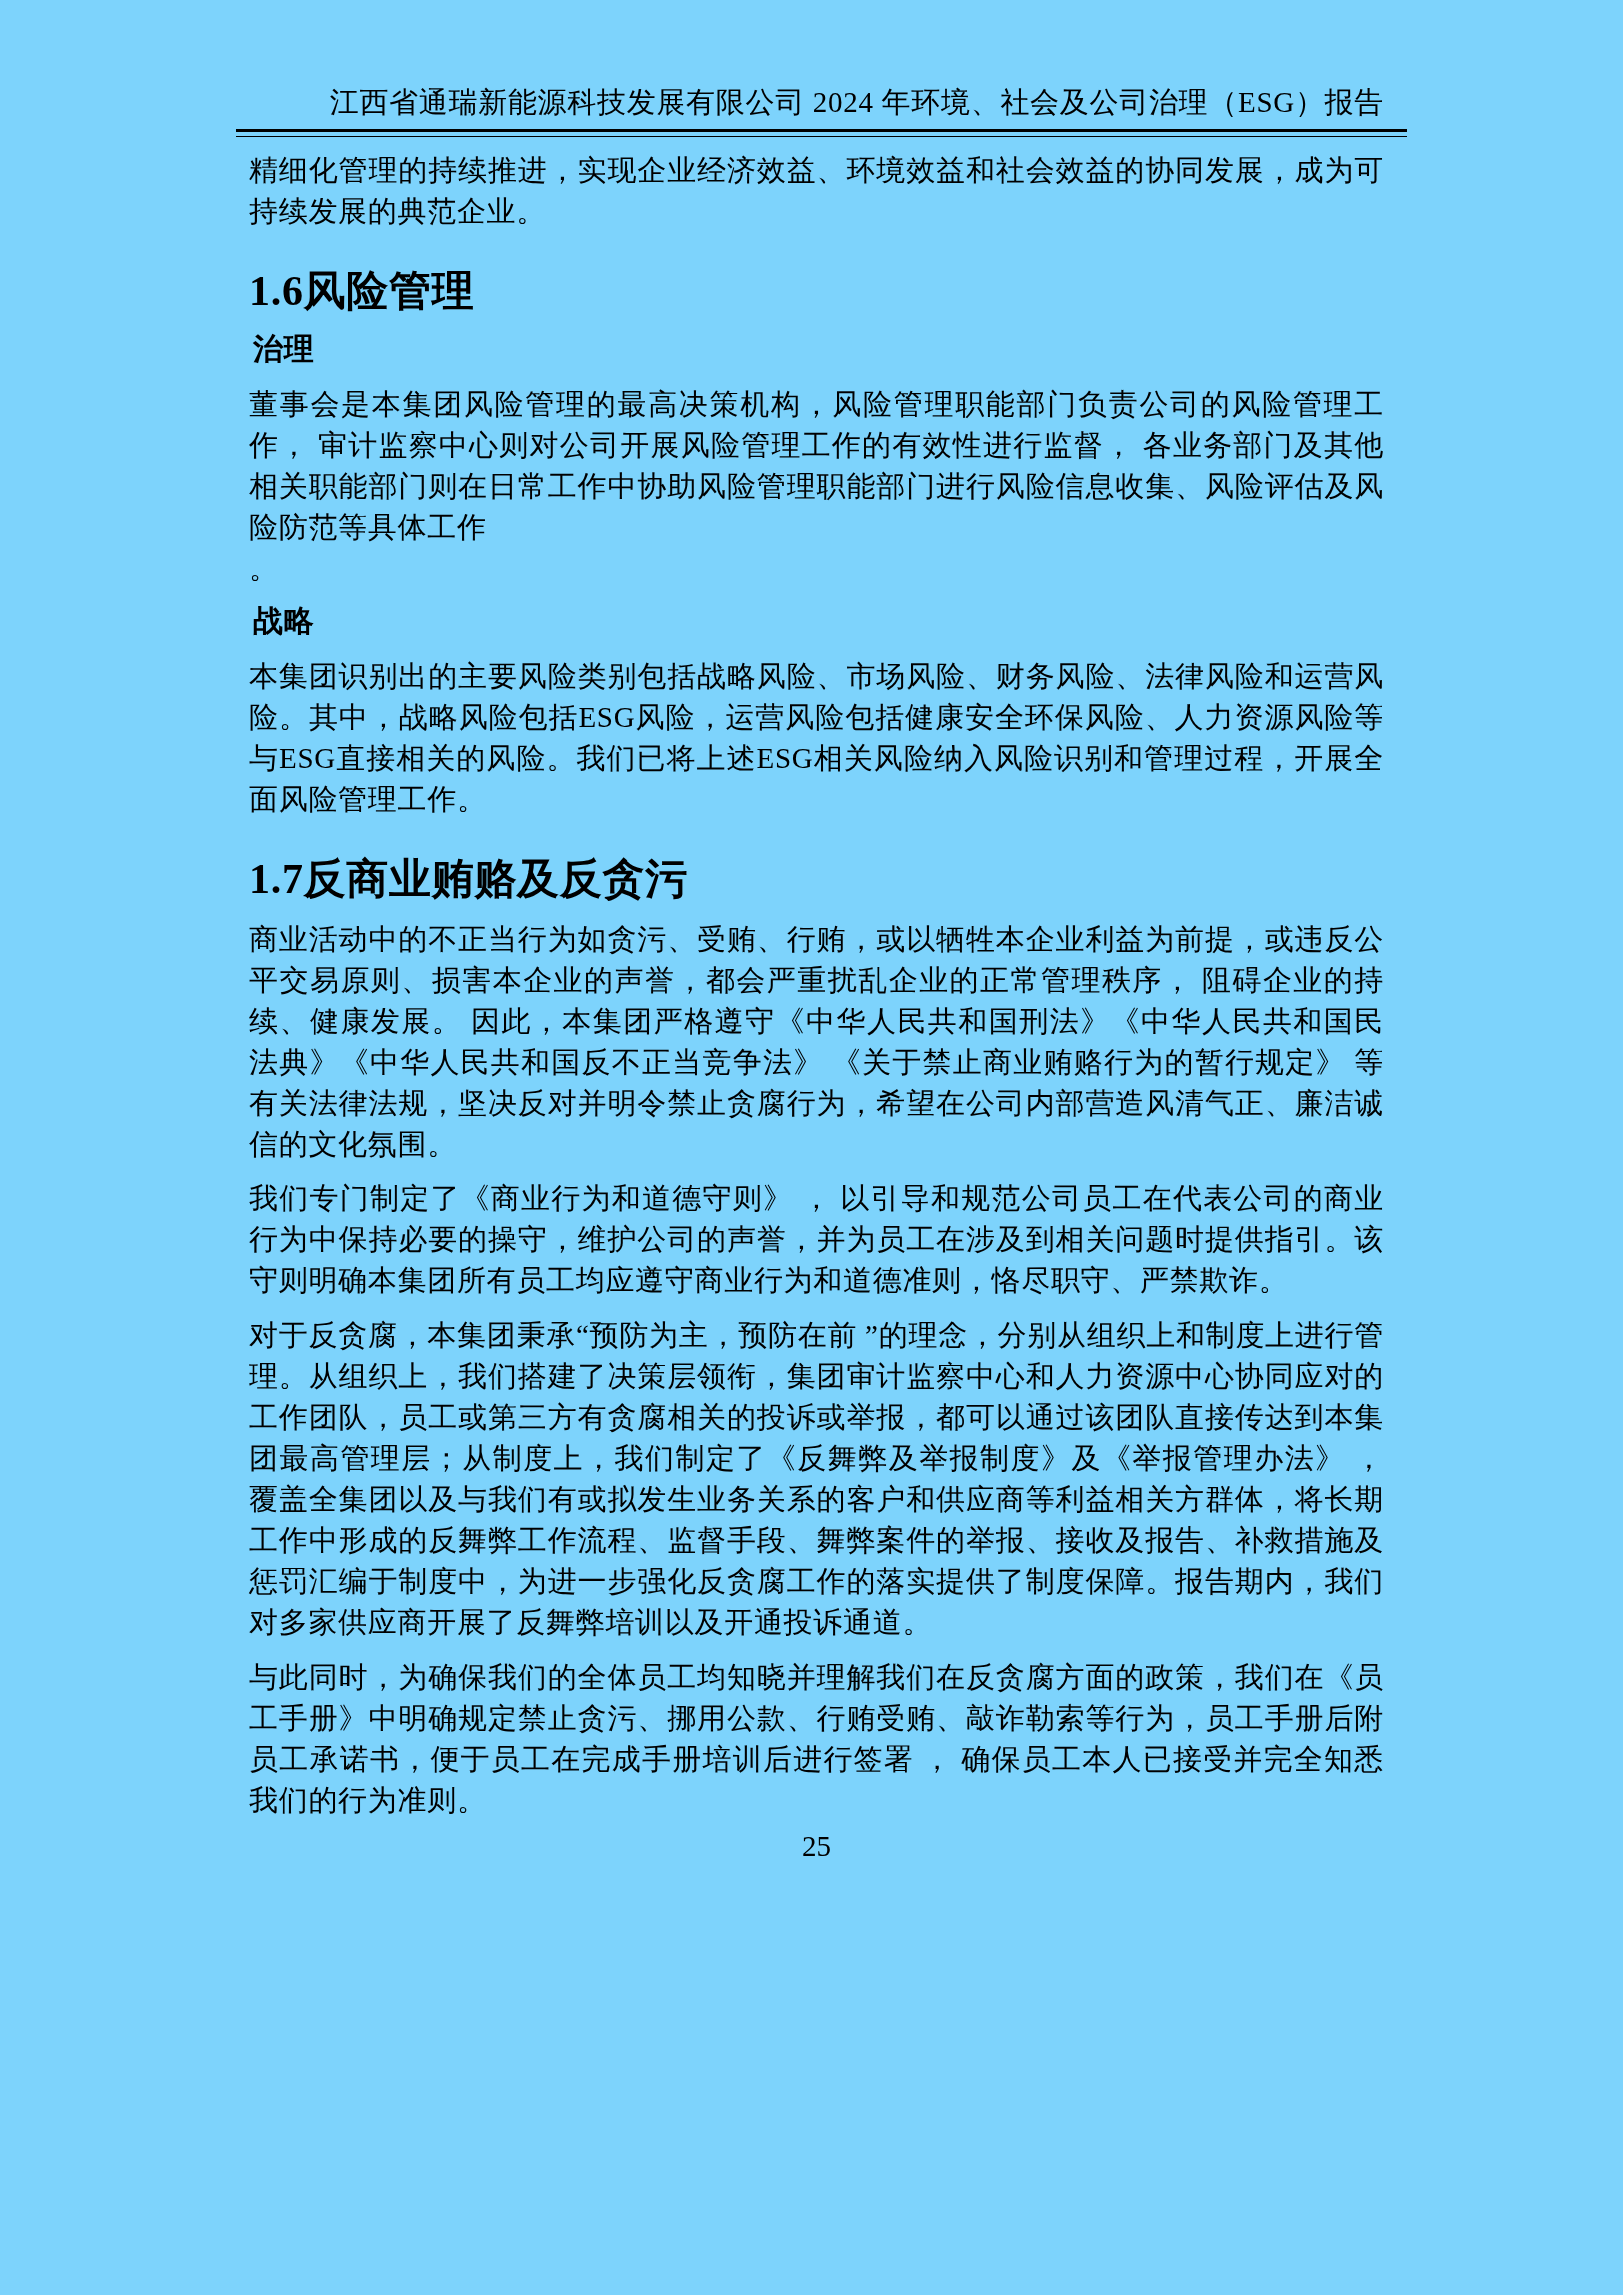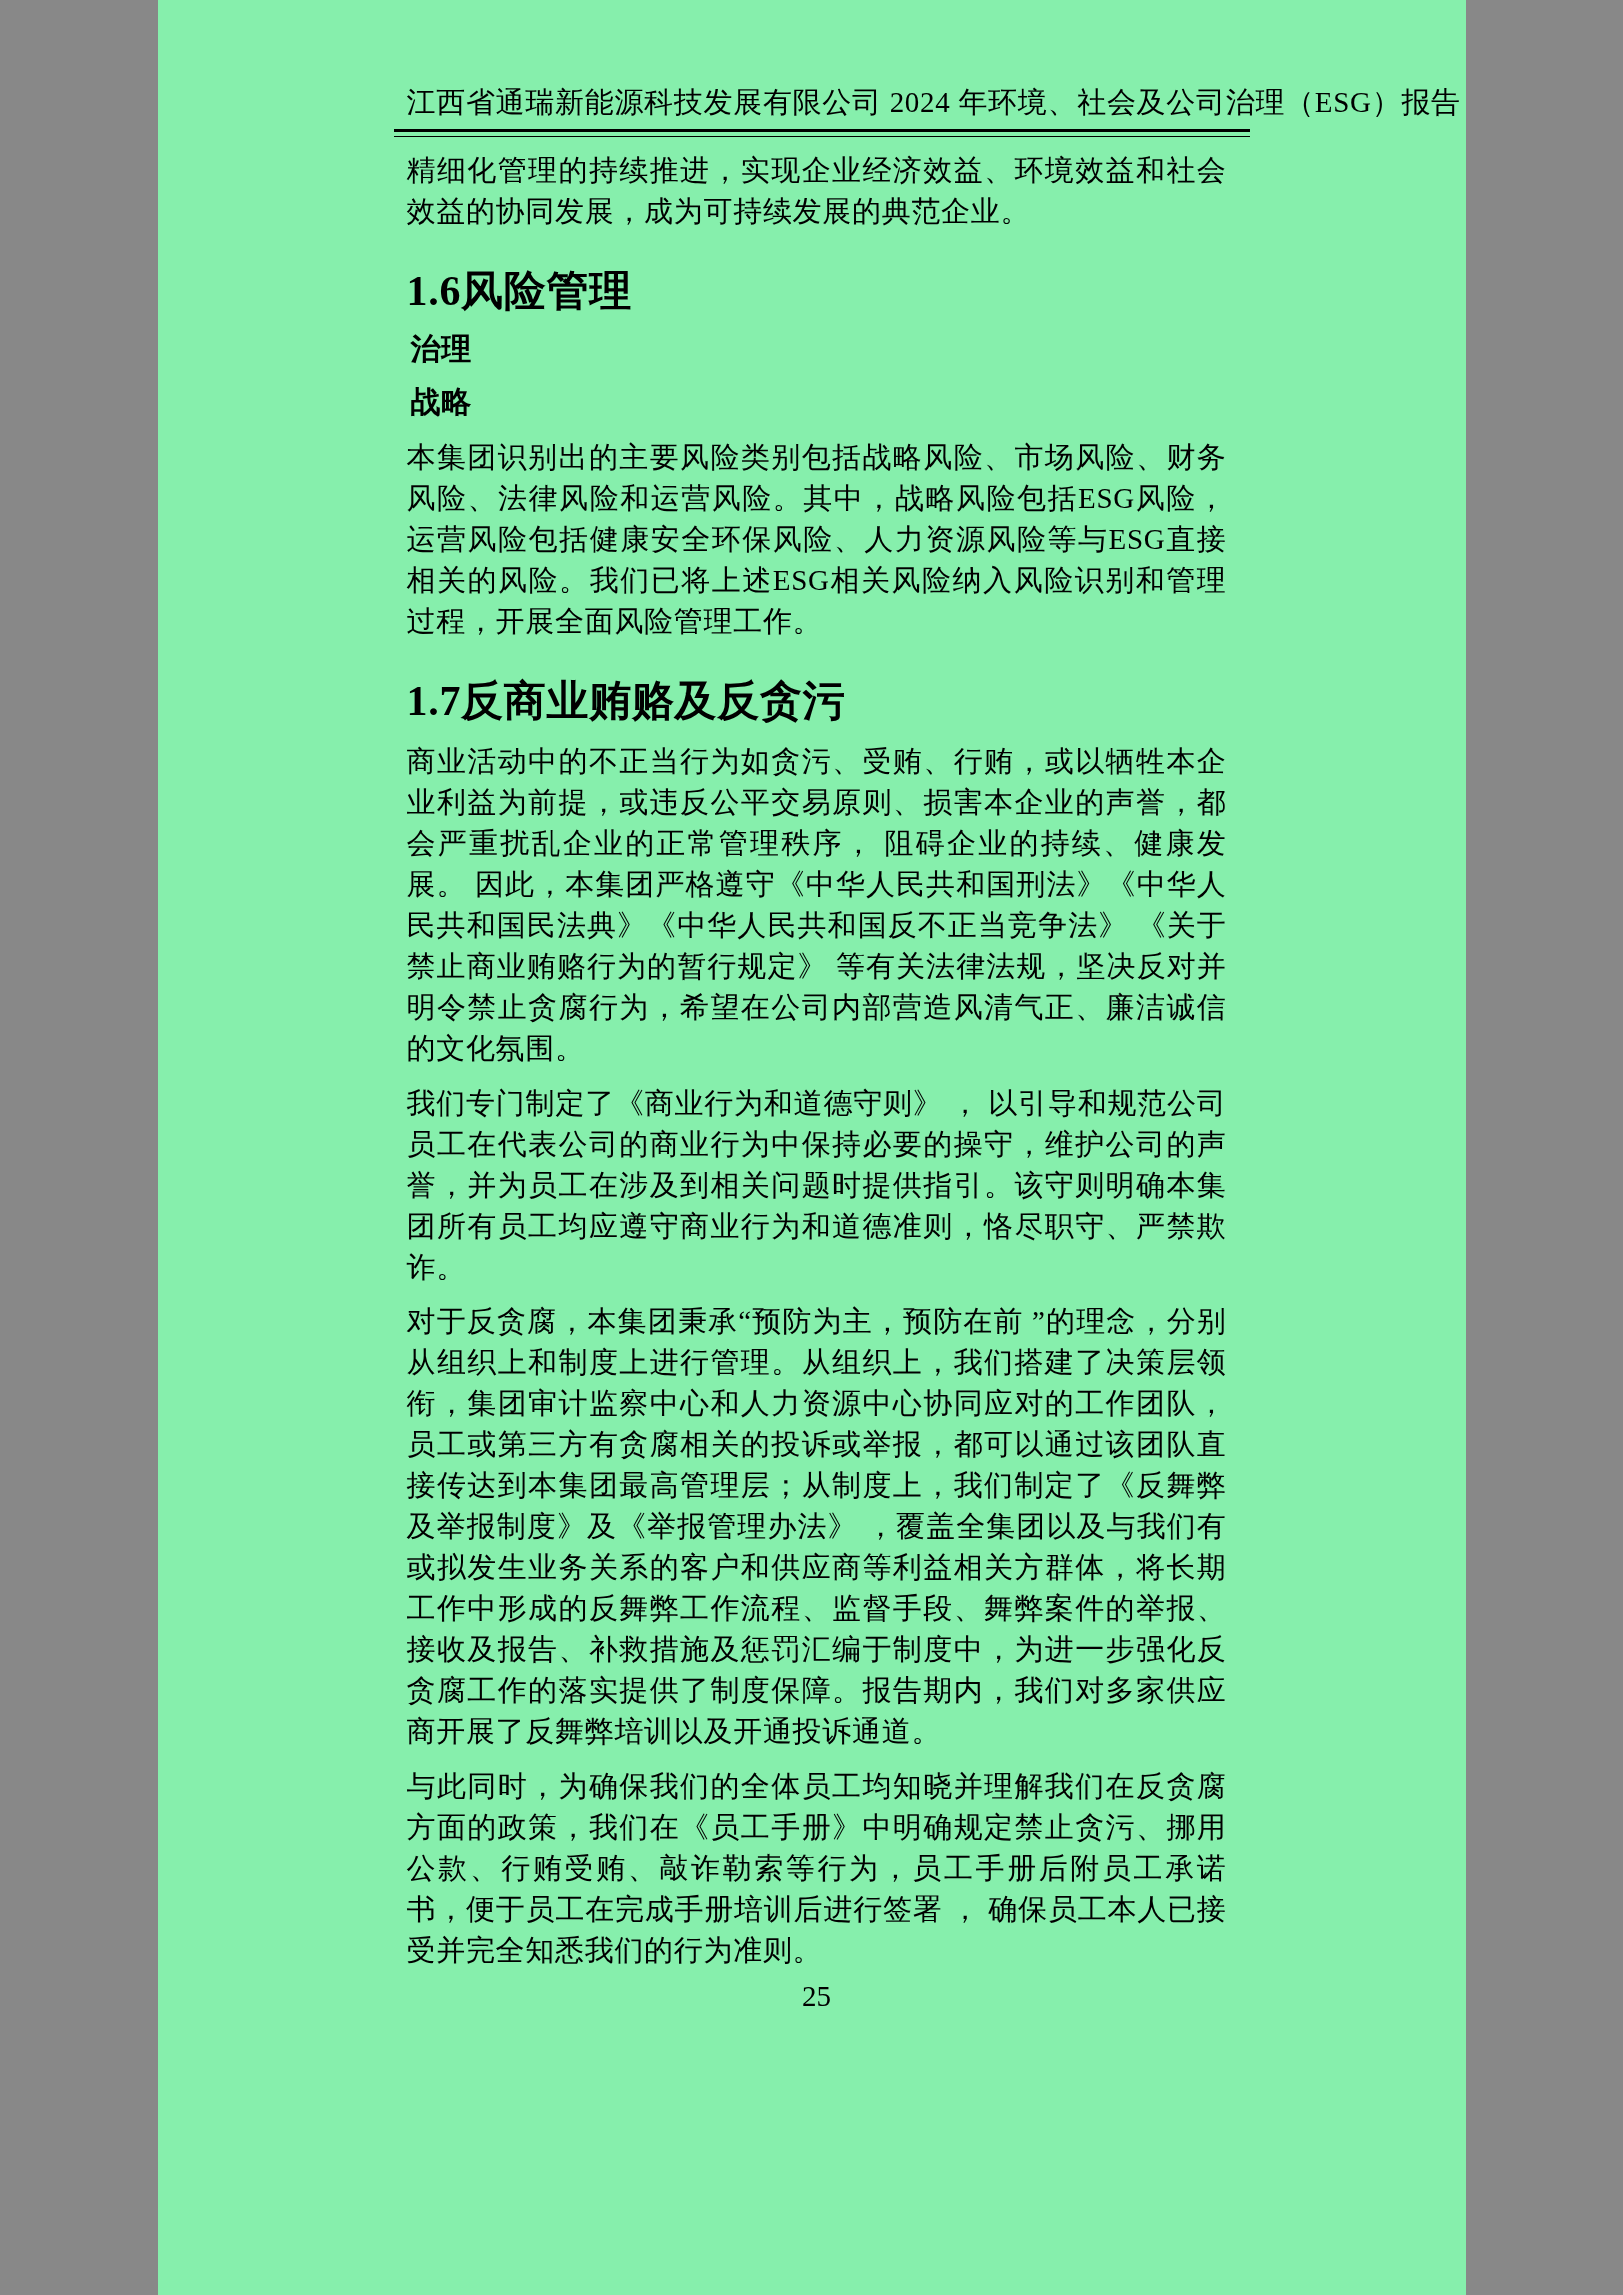--- a/index.html
+++ b/index.html
@@ -2,24 +2,24 @@
 <html style="font-size:10.5px"><head>
 <meta charset="utf-8">
 <style>
   html, body {
     margin: 0;
     padding: 0;
     background: #888;
   }
   .page {
     position: relative;
-    width: 1308px;
+    width: 1623px;
     height: 2295px;
     margin: 0 auto;
-    background: #86efac;
+    background: #7dd3fc;
     box-sizing: border-box;
     padding: 84px 239px 0 249px;
     font-family: "Liberation Serif", "DejaVu Serif", serif;
     color: #000000;
     overflow: hidden;
   }
   .page-header {
     text-align: right;
     font-size: 29px;
     line-height: 37px;
@@ -75,20 +75,22 @@
   <div class="page-header">江西省通瑞新能源科技发展有限公司 2024 年环境、社会及公司治理（ESG）报告</div>
 
   <div class="header-rule"></div>
 
   <p class="para intro-para">精细化管理的持续推进，实现企业经济效益、环境效益和社会效益的协同发展，成为可持续发展的典范企业。</p>
 
   <section>
     <h2 class="sec-heading">1.6风险管理</h2>
 
     <h3 class="sub-heading">治理</h3>
+    <p class="para">董事会是本集团风险管理的最高决策机构，风险管理职能部门负责公司的风险管理工作， 审计监察中心则对公司开展风险管理工作的有效性进行监督， 各业务部门及其他相关职能部门则在日常工作中协助风险管理职能部门进行风险信息收集、风险评估及风险防范等具体工作
+。</p>
 
     <h3 class="sub-heading">战略</h3>
 
     <p class="para">本集团识别出的主要风险类别包括战略风险、市场风险、财务风险、法律风险和运营风险。其中，战略风险包括ESG风险，运营风险包括健康安全环保风险、人力资源风险等与ESG直接相关的风险。我们已将上述ESG相关风险纳入风险识别和管理过程，开展全面风险管理工作。</p>
   </section>
 
   <section>
     <h2 class="sec-heading">1.7反商业贿赂及反贪污</h2>
 
     <p class="para">商业活动中的不正当行为如贪污、受贿、行贿，或以牺牲本企业利益为前提，或违反公平交易原则、损害本企业的声誉，都会严重扰乱企业的正常管理秩序， 阻碍企业的持续、健康发展。 因此，本集团严格遵守《中华人民共和国刑法》《中华人民共和国民法典》《中华人民共和国反不正当竞争法》 《关于禁止商业贿赂行为的暂行规定》 等有关法律法规，坚决反对并明令禁止贪腐行为，希望在公司内部营造风清气正、廉洁诚信的文化氛围。</p>

